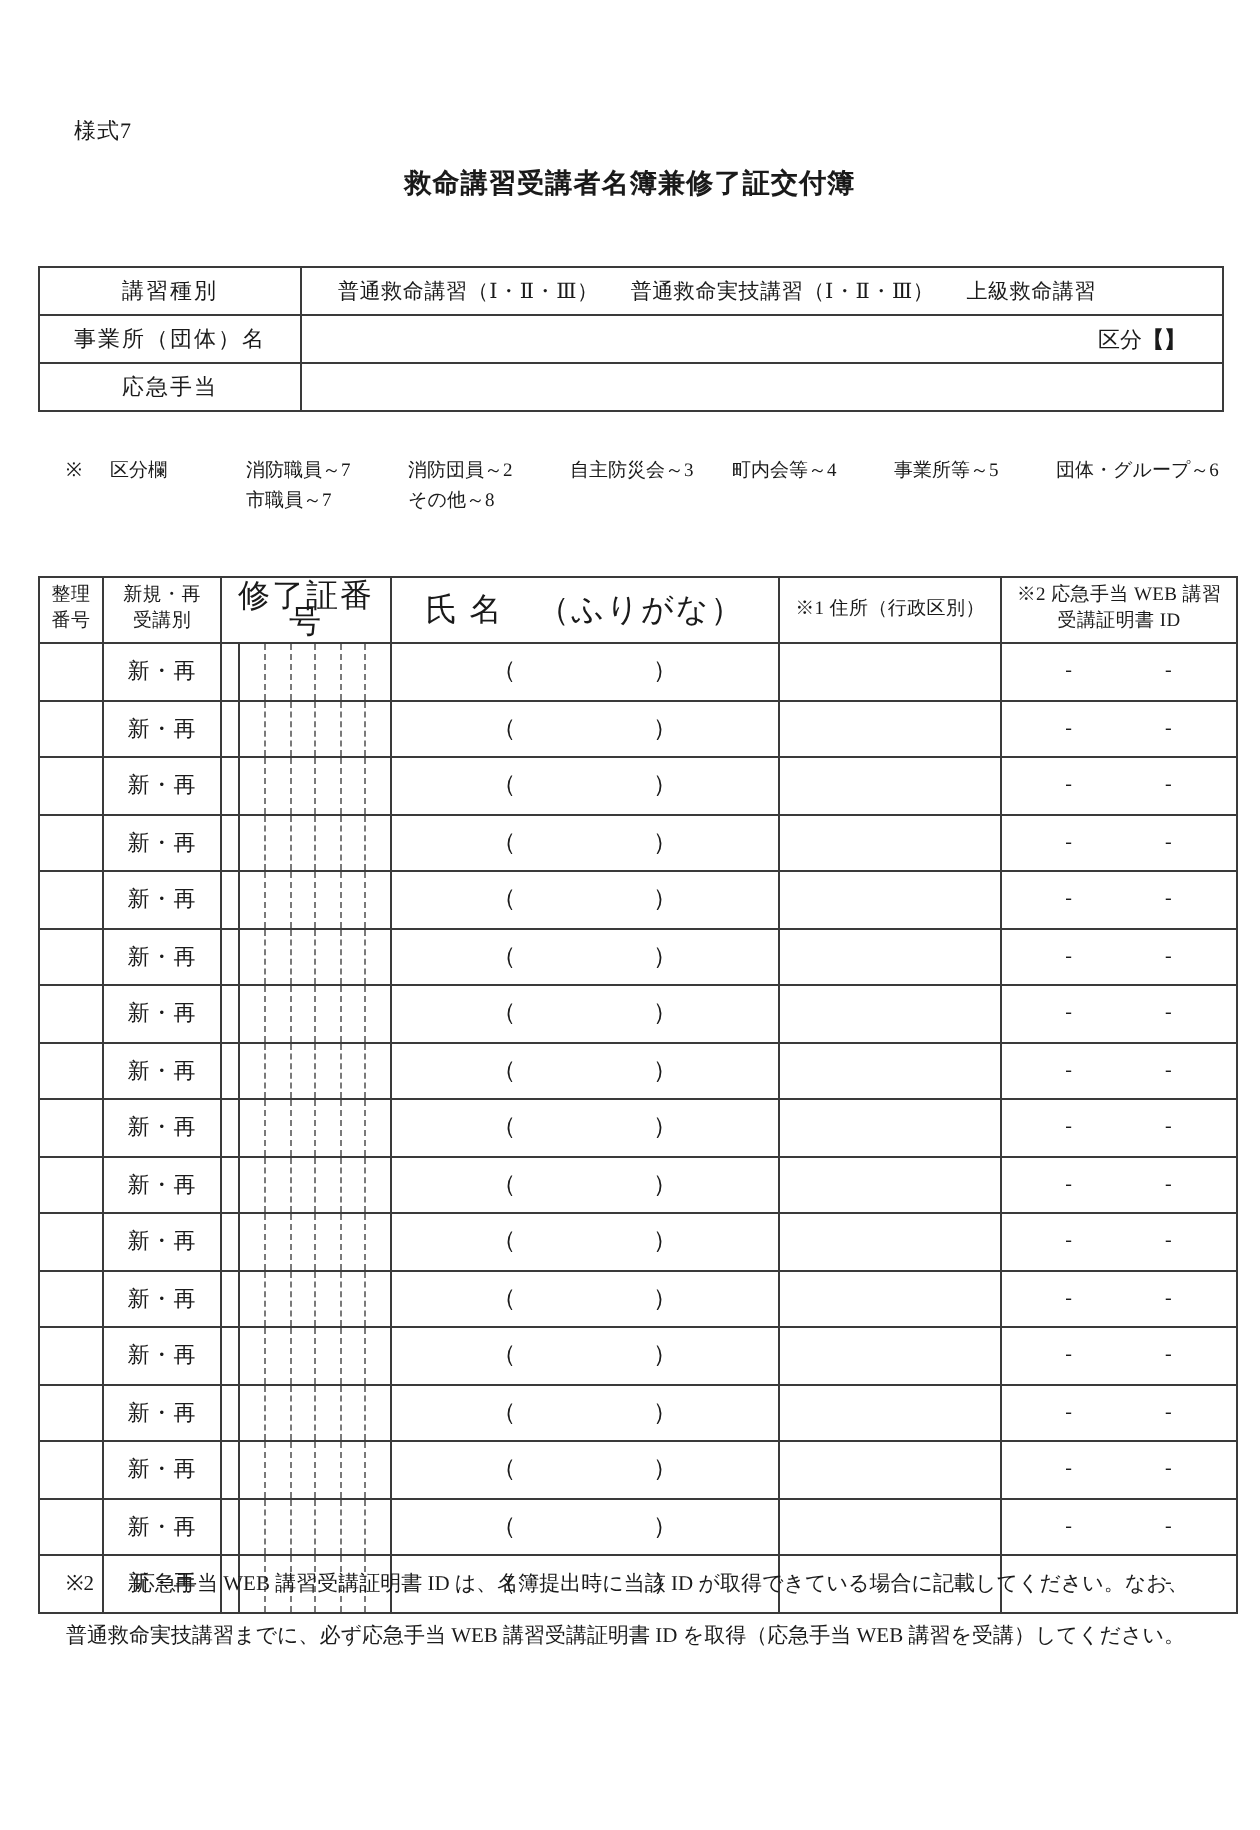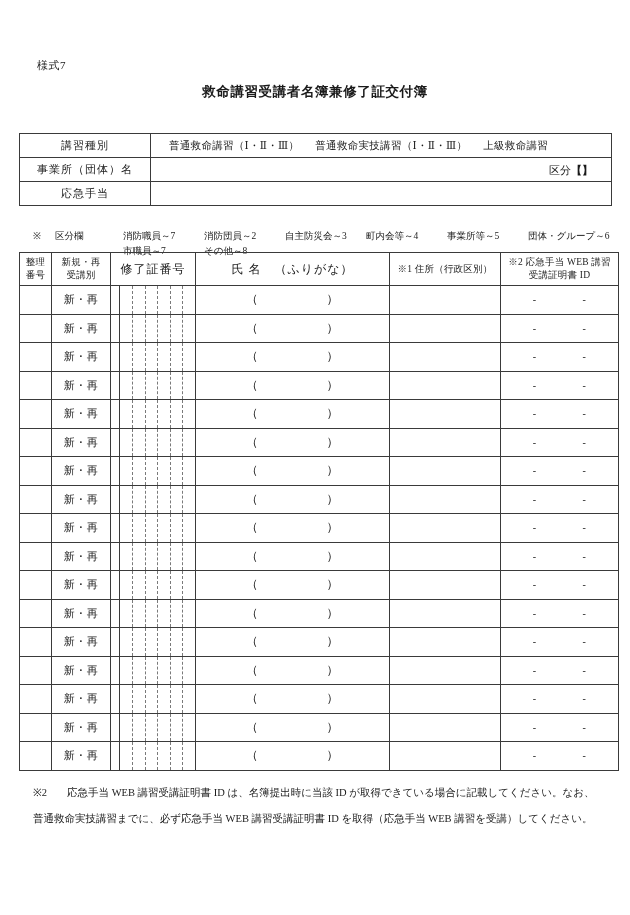--- a/index.html
+++ b/index.html
@@ -110,40 +110,40 @@
   }
   .kubun-note .mark { display: inline-block; width: 22px; }
   .kubun-note .ttl  { display: inline-block; width: 68px; }
   .kubun-note .it   { display: inline-block; width: 81px; }
   .kubun-note .it.wide { width: 95px; }
 
   
   .roster {
     position: absolute;
     left: 19px;
-    top: 252px;
+    top: 288px;
     width: 593px;
     border-collapse: collapse;
     table-layout: fixed;
   }
   .roster th, .roster td {
     border: 1px solid #3a3a3a;
     padding: 0;
     font-weight: normal;
     font-size: 9.5px;
     vertical-align: middle;
     text-align: center;
   }
   .roster thead th {
     height: 32px;
     line-height: 13px;
     font-size: 9.5px;
     letter-spacing: 0.2px;
   }
-  .roster thead th.big { font-size: 12px; letter-spacing: 1px; }
+  .roster thead th.big { font-size: 16px; letter-spacing: 1px; }
   .roster tbody td { height: 27.5px; }
 
   .c-no     { width: 31px; }
   .c-type   { width: 58px; }
   .c-cert   { width: 84px; }
   .c-name   { width: 193px; }
   .c-addr   { width: 110px; }
   .c-id     { width: 117px; }
 
   td.cert-cell {

